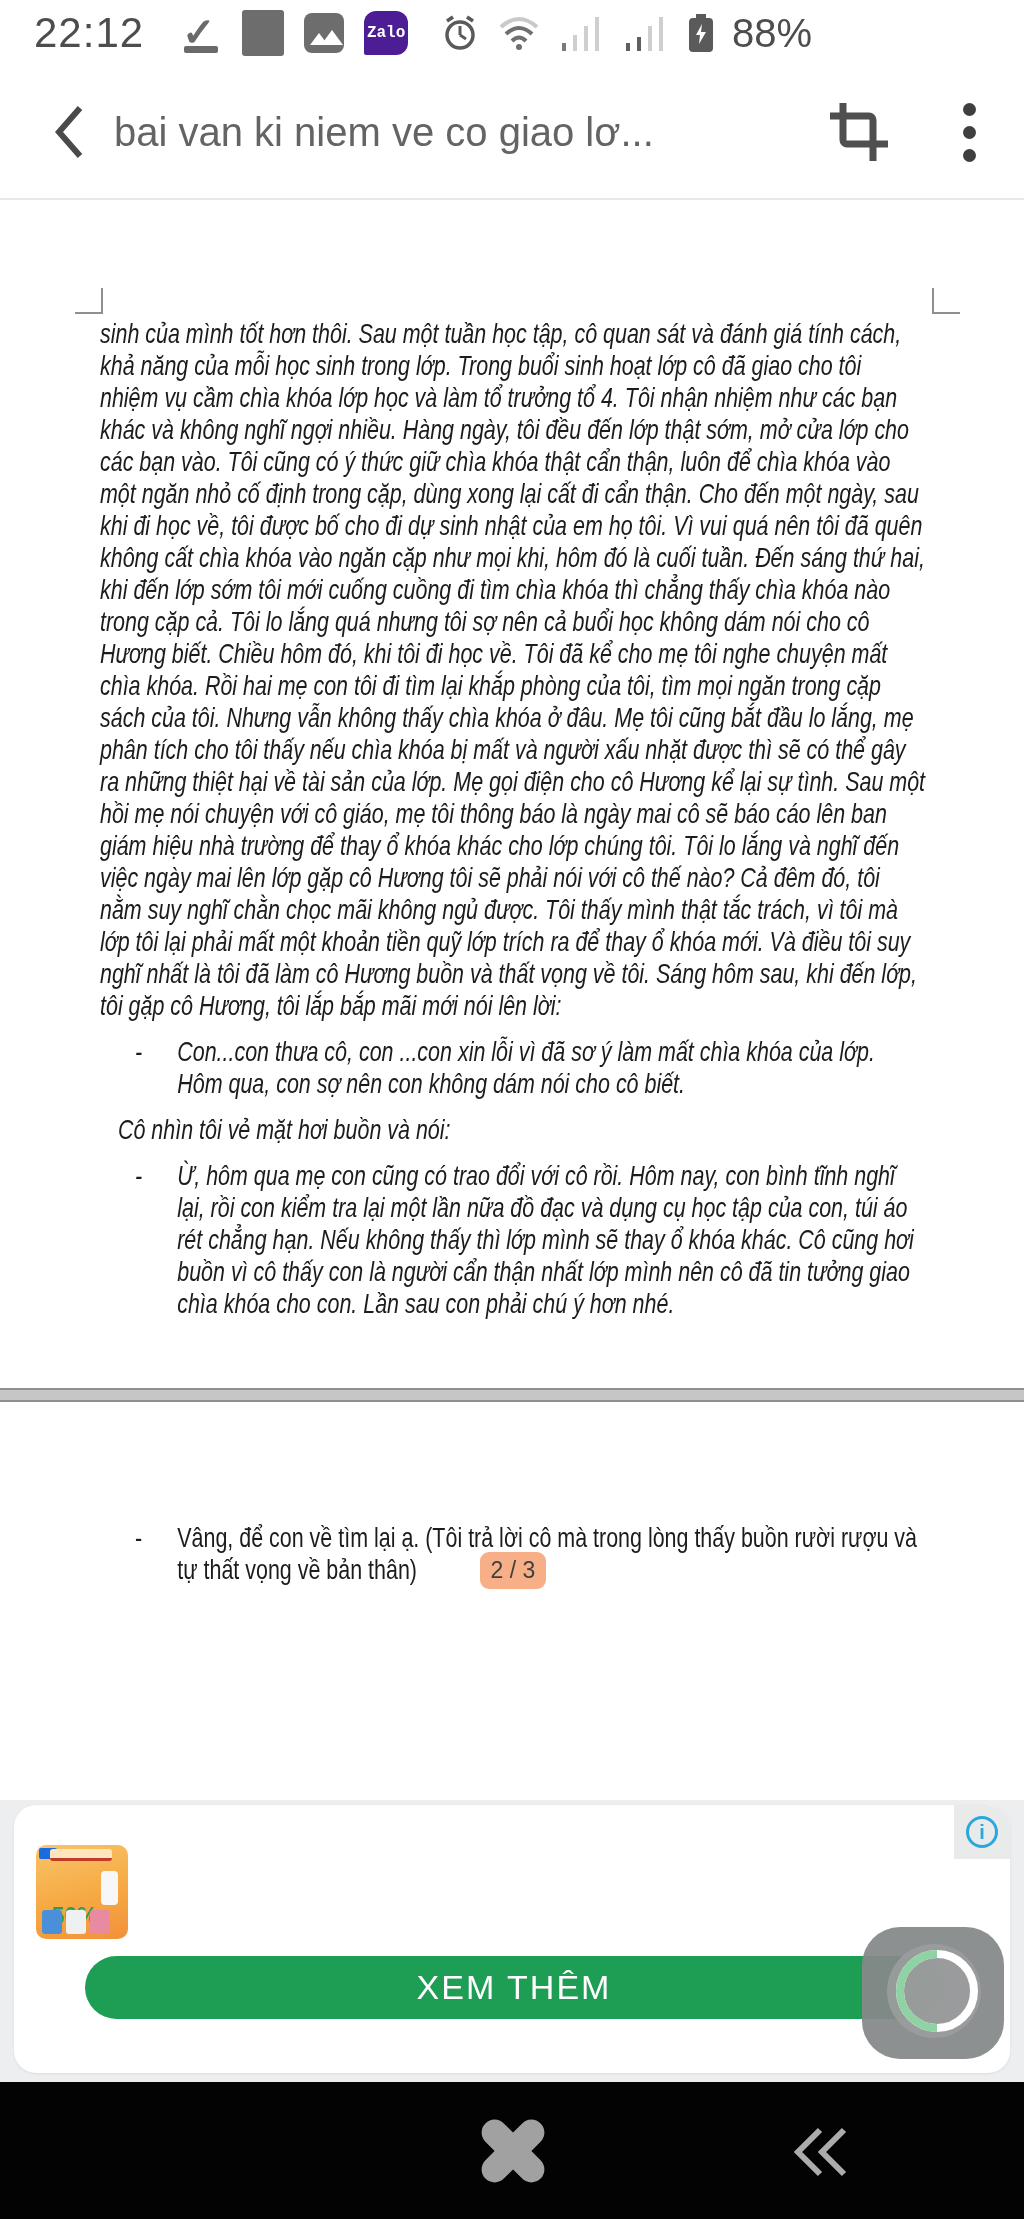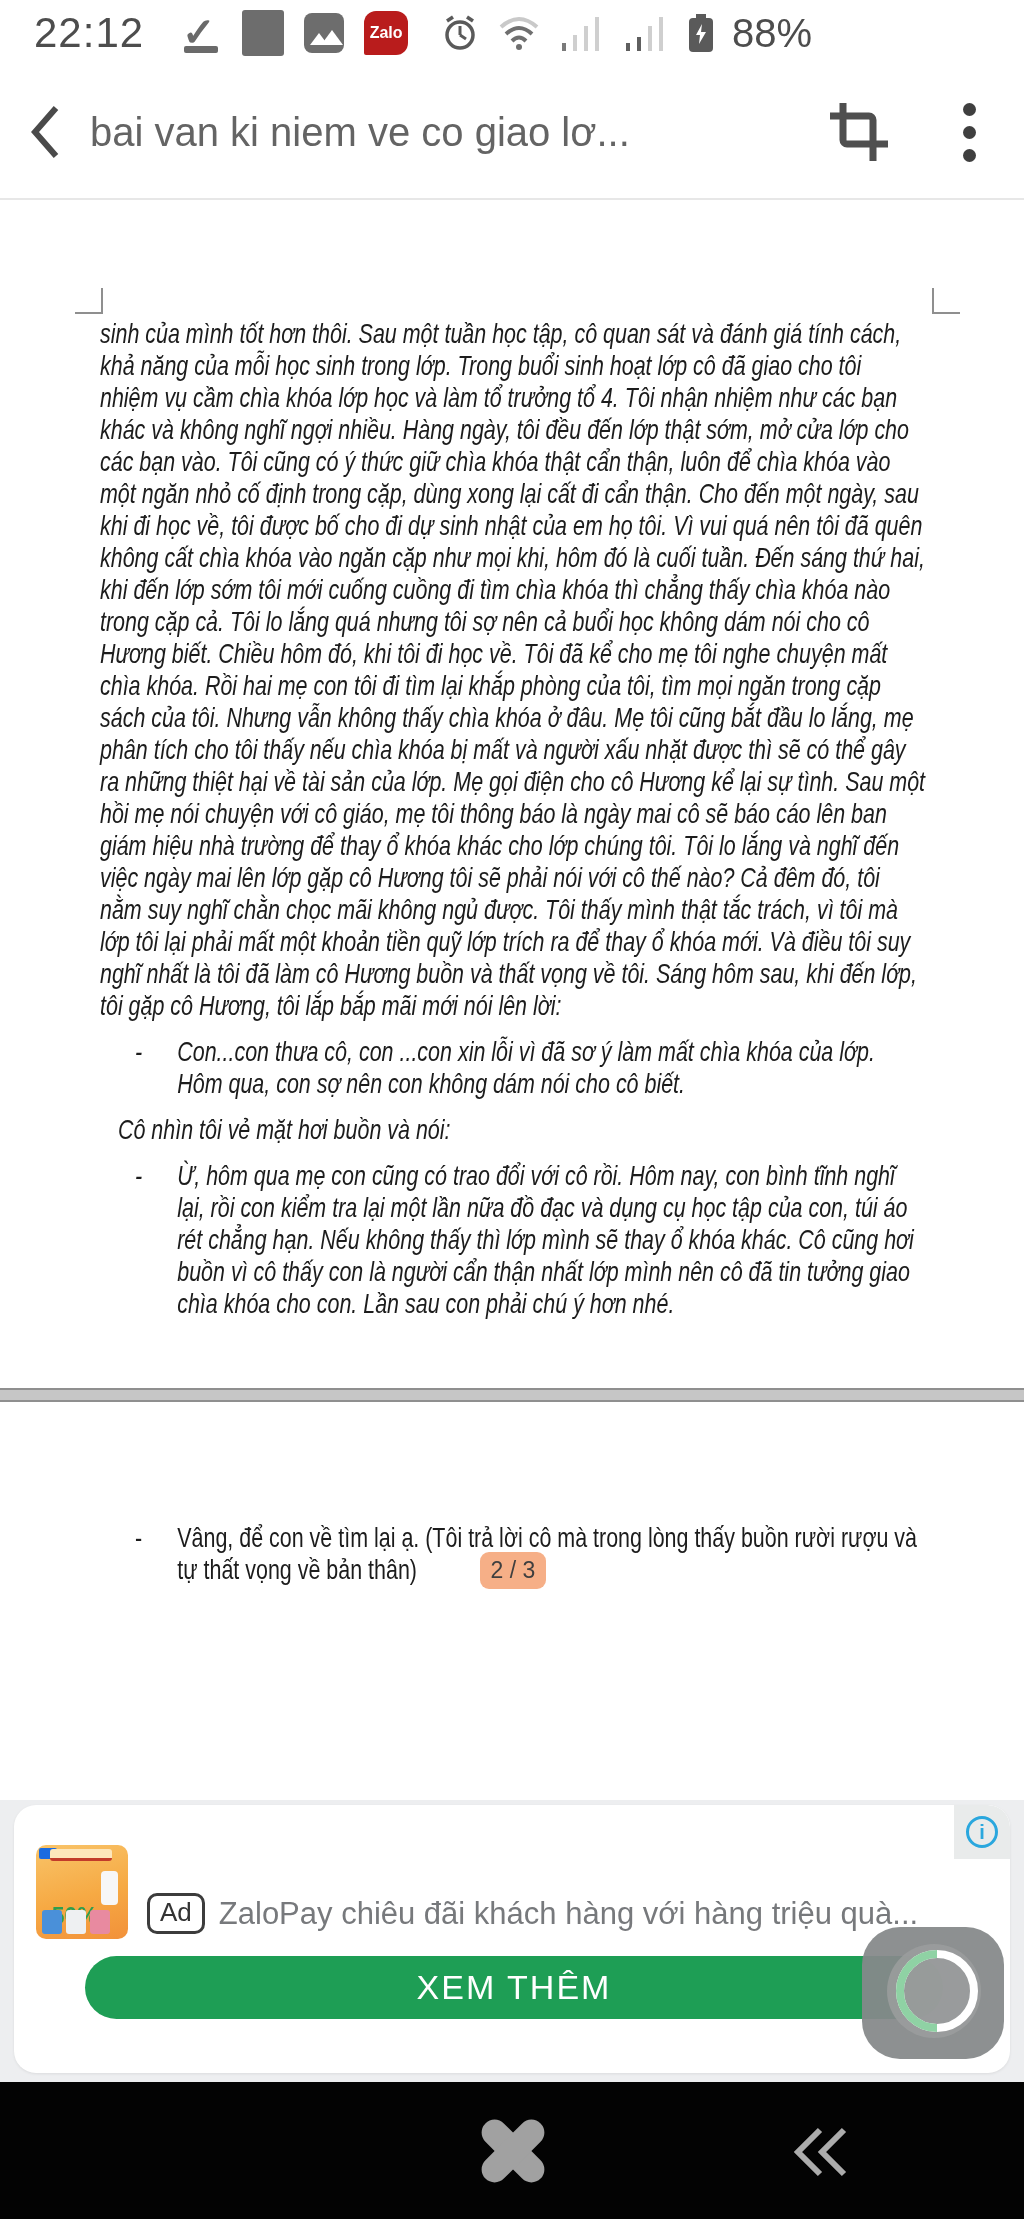--- a/index.html
+++ b/index.html
@@ -16,29 +16,29 @@
   .sb-ico { display:inline-flex; align-items:center; justify-content:center; margin:0 10px; }
   .ico-check { position:relative; width:40px; height:40px; }
   .ico-check .mark { position:absolute; left:0; top:-4px; font-size:40px; font-weight:bold; color:#6a6a6a; }
   .ico-check .bar { position:absolute; left:2px; bottom:0; width:34px; height:7px; background:#6a6a6a; border-radius:2px; }
   .ico-square { width:42px; height:46px; background:#6d6d6d; border-radius:3px; }
   .ico-gallery { width:40px; height:40px; background:#6d6d6d; border-radius:8px; position:relative; overflow:hidden; }
   .ico-gallery .mt { position:absolute; left:6px; bottom:8px; width:0; height:0;
                     border-left:9px solid transparent; border-right:9px solid transparent; border-bottom:12px solid #fff; }
   .ico-gallery .mt2 { position:absolute; left:17px; bottom:8px; width:0; height:0;
                     border-left:11px solid transparent; border-right:11px solid transparent; border-bottom:15px solid #fff; }
-  .ico-zalo { width:44px; height:44px; background:#b91c1c; border-radius:12px 12px 12px 2px; position:relative;
-              display:flex; align-items:center; justify-content:center; }
+  .ico-zalo { width:44px; height:44px; background:#4c1d95; border-radius:12px 12px 12px 2px; position:relative;
+              display:flex; align-items:center; justify-content:center;font-family:Liberation Mono, monospace; }
   .ico-zalo span { color:#fff; font-size:16px; font-weight:bold; }
   .ico-alarm svg, .ico-wifi svg, .sig svg, .ico-batt svg { display:block; }
   .sb-batt-text { font-size:40px; color:#4d4d4d; margin-left:8px; }
 
   
   .toolbar { position:absolute; left:0; top:66px; width:1024px; height:134px; background:#fff;
-             display:flex; align-items:center; border-bottom:2px solid #e7e7e7; }
+             display:flex; align-items:center; border-bottom:2px solid #e7e7e7;padding-left:24px; }
   .tb-back { width:90px; height:100px; display:flex; align-items:center; justify-content:center; }
   .tb-title { flex:1; font-size:40px; color:#646464; white-space:nowrap; overflow:hidden; }
   .tb-crop { width:110px; display:flex; align-items:center; justify-content:center; }
   .tb-menu { width:110px; display:flex; flex-direction:column; align-items:center; justify-content:center; gap:10px; }
   .tb-menu i { width:13px; height:13px; background:#3f3f3f; border-radius:50%; }
 
   
   .docarea { position:absolute; left:0; top:200px; width:1024px; height:1388px; background:#fff; overflow:hidden;font-style:italic; }
   .mark { position:absolute; width:28px; height:26px; }
   .mk-tl { border-right:2px solid #8f8f8f; border-bottom:2px solid #8f8f8f; }
@@ -236,24 +236,20 @@
         <i class="th-tag"></i>
         <i class="th-ribbon"></i>
         <span class="th-discount">-50%</span>
         <i class="th-bottle"></i>
         <span class="th-products">
           <i class="th-p1"></i>
             <i class="th-p2"></i>
             <i class="th-p3"></i>
         </span>
       </div>
-      <div class="ad-subrow">
-        <span class="ad-badge">Ad</span>
-        <span class="ad-desc">ZaloPay chiêu đãi khách hàng với hàng triệu quà...</span>
-      </div>
       <div class="ad-cta">XEM THÊM</div>
     </div>
   </div>
 
   <div class="floatwidget">
     <svg width="142" height="132" viewBox="0 0 142 132">
       <circle cx="72" cy="64" r="47" fill="#9b9d9e" opacity="0.85"></circle>
       <circle cx="75" cy="64" r="37" fill="none" stroke="#ffffff" stroke-width="8"></circle>
       <path d="M75 27 A37 37 0 0 0 75 101" fill="none" stroke="#8fd2a4" stroke-width="8"></path>
     </svg>

